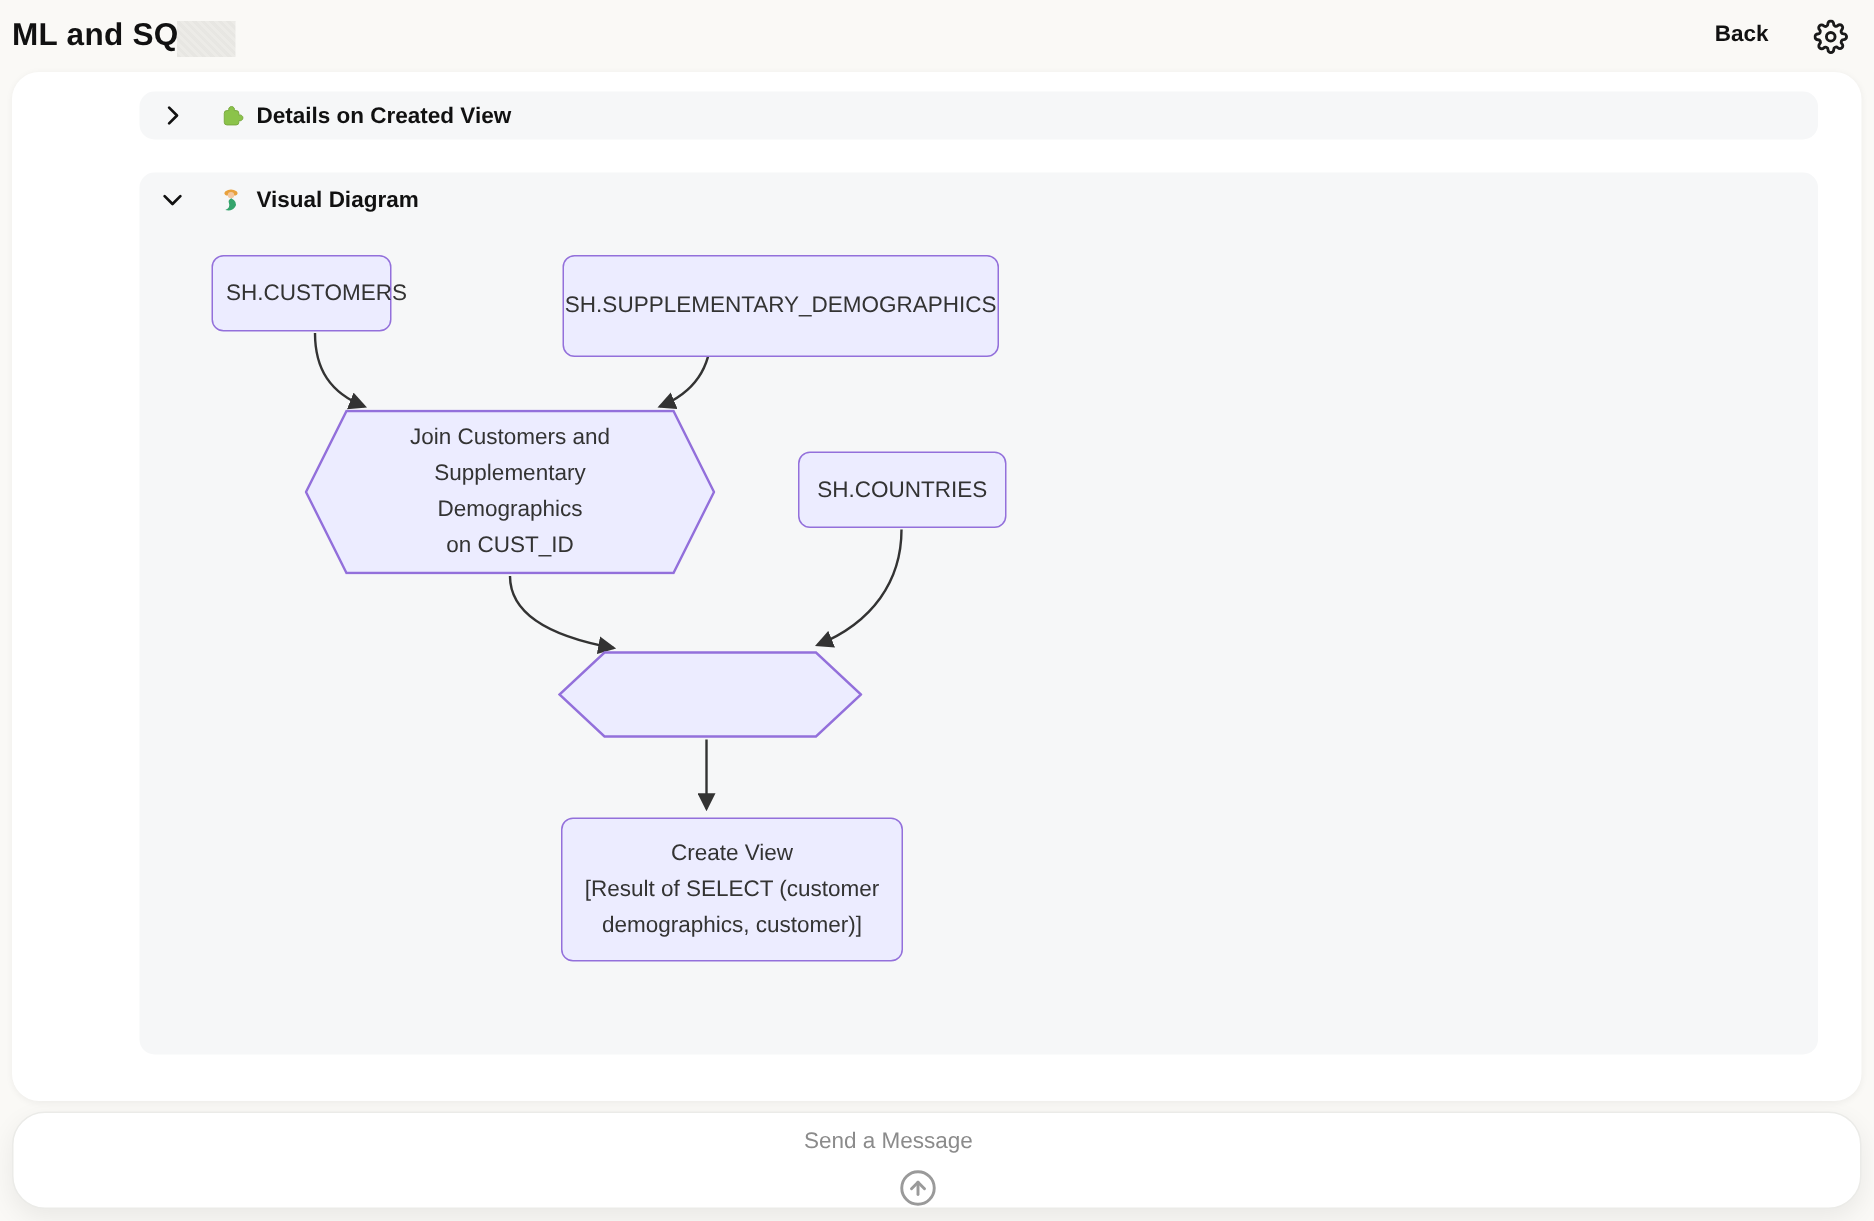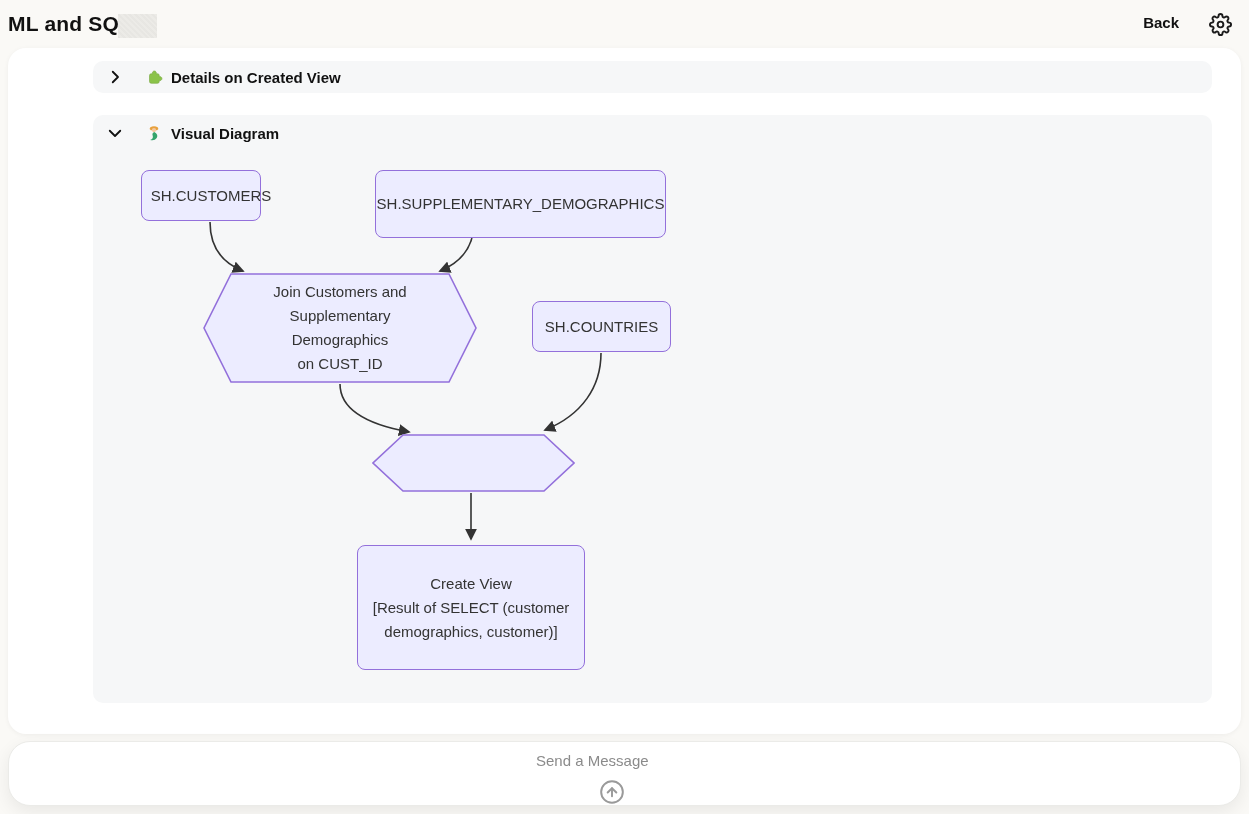--- a/index.html
+++ b/index.html
@@ -137,21 +137,21 @@
           <div>on CUST_ID</div>
         </div>
       </div>
 
       <div class="dnode hex-wrap" style="left:279px; top:319px; width:203px; height:58px;">
         <svg class="hex-svg" width="203" height="58" viewBox="0 0 203 58">
           <polygon points="31,1 172,1 202,29 172,57 31,57 1,29" fill="#ECECFF" stroke="#9370DB" stroke-width="1.6"></polygon>
         </svg>
       </div>
 
-      <div class="dnode rect-node" style="left:264px; top:430px; width:228px; height:125px;">
+      <div class="dnode rect-node" style="left:281px; top:430px; width:228px; height:96px;">
         <div class="node-lines">
           <div>Create View</div>
           <div>[Result of SELECT (customer</div>
           <div>demographics, customer)]</div>
         </div>
       </div>
 
     </div>
   </div>
 </div>

